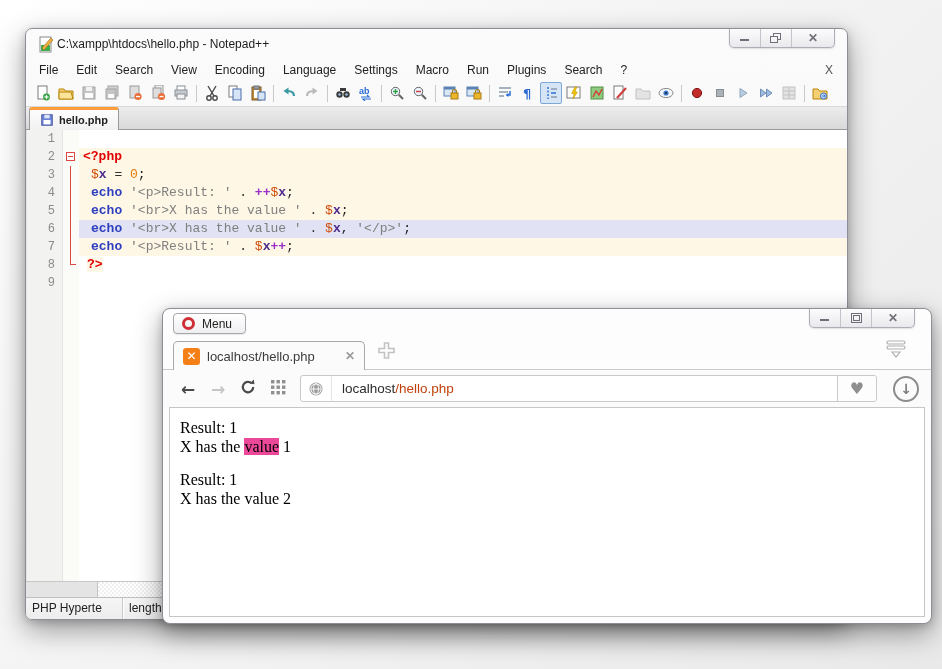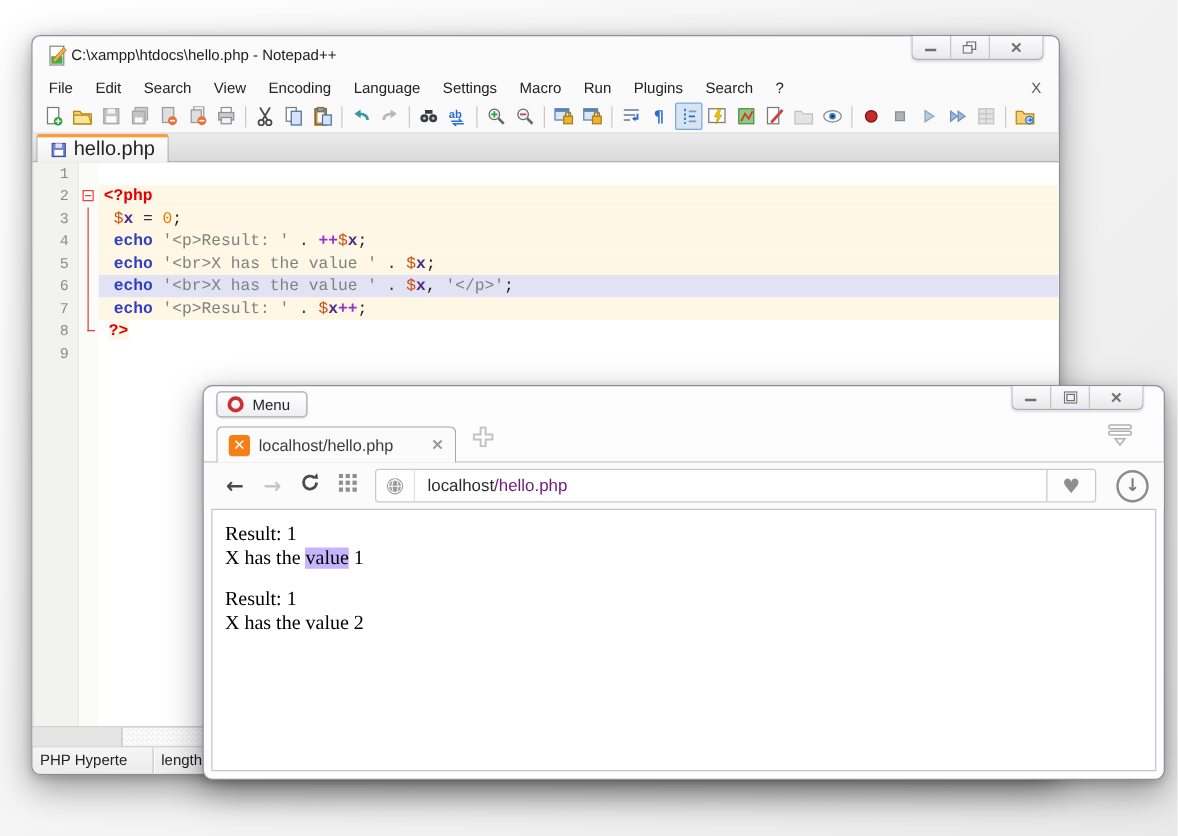--- a/index.html
+++ b/index.html
@@ -19,21 +19,21 @@
   .npp-titlebar { height:30px; display:flex; align-items:center; gap:2px; padding:0 12px; font-size:12px; color:#1c1c1c; position:relative; }
   .npp-menubar { height:21px; display:flex; align-items:center; padding:0 4px; font-size:12px; color:#222; }
   .menu-item { padding:2px 9px; }
   .menu-close { margin-left:auto; padding:0 10px; color:#555; font-size:12px; }
   .npp-toolbar { height:27px; display:flex; align-items:center; padding:0 6px; gap:1px; border-bottom:1px solid #d8d8d8; }
   .tool { width:22px; height:22px; display:flex; align-items:center; justify-content:center; border-radius:2px; }
   .tool.active { background:#d5e5f6; border:1px solid #7ea7d8; }
   .tool.dis { filter:grayscale(1); opacity:.5; }
   .tsep { width:1px; height:17px; background:#c9c9c9; margin:0 3px; }
   .npp-tabbar { height:23px; background:linear-gradient(#ececec,#d9d9d9); border-bottom:1px solid #9a9a9a; display:flex; align-items:flex-end; padding-left:3px; }
-  .npp-tab { height:23px; margin-bottom:-1px; display:flex; align-items:center; gap:5px; padding:0 10px; font-size:16px; color:#222; background:linear-gradient(#fdfdfd,#f1f1f1); border:1px solid #9a9a9a; border-bottom:none; border-top:3px solid #ff9c3a; border-radius:3px 3px 0 0; }
+  .npp-tab { height:23px; margin-bottom:-1px; display:flex; align-items:center; gap:5px; padding:0 10px; font-size:11px; color:#222; background:linear-gradient(#fdfdfd,#f1f1f1); border:1px solid #9a9a9a; border-bottom:none; border-top:3px solid #ff9c3a; border-radius:3px 3px 0 0;font-weight:bold; }
   .npp-editor { flex:1; display:flex; background:#ffffff; overflow:hidden; border-left:1px solid #e2e2e2; }
   .nums { width:36px; background:#f2f2f0; color:#8b8b8b; font:12px/18px "Liberation Mono", monospace; text-align:right; border-right:1px solid #e4e4e0; }
   .nums div { height:18px; padding-right:7px; }
   .folds { width:16px; background:#fbfbf7; }
   .folds div { height:18px; position:relative; }
   .fold-box { position:absolute; left:3px; top:4px; width:9px; height:9px; border:1px solid #e04545; background:#fff; }
   .fold-box::after { content:""; position:absolute; left:1px; right:1px; top:3px; border-top:1px solid #e04545; }
   .fold-line { position:absolute; left:7px; top:0; bottom:0; border-left:1px solid #e04545; }
   .fold-end { position:absolute; left:7px; top:0; width:6px; height:9px; border-left:1px solid #e04545; border-bottom:1px solid #e04545; }
   .codecol { flex:1; font:13px/18px "Liberation Mono", monospace; color:#222; background:#fff; }
@@ -69,26 +69,26 @@
   .op-tab-close { margin-left:auto; color:#9a9a9a; font-size:12px; font-weight:bold; }
   .xampp-badge { width:17px; height:17px; border-radius:3px; background:#f57f17; display:flex; align-items:center; justify-content:center; color:#fff; font-size:12px; font-weight:bold; font-family:"DejaVu Sans", sans-serif; }
   .op-newtab { margin:0 0 7px 13px; }
   .op-tabmenu { position:absolute; right:24px; bottom:8px; }
   .op-toolbar { height:38px; display:flex; align-items:center; padding:0 12px; gap:4px; background:#fbfbfb; border-top:1px solid #c9c9c9; margin-top:-1px; }
   .nav { width:26px; text-align:center; font-size:17px; font-weight:bold; color:#4a4a4a; font-family:"DejaVu Sans", sans-serif; }
   .nav.fwd { color:#c6c6c6; }
   .addr { flex:1; height:27px; border:1px solid #c9c9c9; border-radius:3px; background:#fff; display:flex; align-items:center; margin:0 5px; overflow:hidden; }
   .addr-globe { padding:0 7px; border-right:1px solid #e4e4e4; display:flex; align-items:center; align-self:stretch; }
   .addr-url { padding:0 10px; font-size:13.5px; color:#2b2b2b; flex:1; white-space:nowrap; }
-  .addr-path { color:#701a75; }
+  .addr-path { color:#c2410c; }
   .addr-heart { width:39px; align-self:stretch; border-left:1px solid #c9c9c9; display:flex; align-items:center; justify-content:center; color:#8f8f8f; font-size:16px; background:#fdfdfd; font-family:"DejaVu Sans", sans-serif; }
   .op-dl { width:26px; height:26px; border:2px solid #8c8c8c; border-radius:50%; color:#7c7c7c; display:flex; align-items:center; justify-content:center; font-weight:bold; font-size:14px; margin-left:7px; font-family:"DejaVu Sans", sans-serif; }
   .op-content { flex:1; margin:0 6px 6px; border:1px solid #c6c6c6; background:#fff; padding:10px 10px; font:16px/19px "Liberation Serif", serif; color:#000; }
   .pg2 { margin-top:14px; }
-  .sel { background:#c4b5fd;text-align:center; }
+  .sel { background:#ec4899;text-align:center; }
 </style>
 </head>
 <body>
 
 <div class="desktop">
 
   <div class="window npp">
 
     <div class="npp-titlebar">
       <svg width="17" height="17" viewBox="0 0 17 17">

